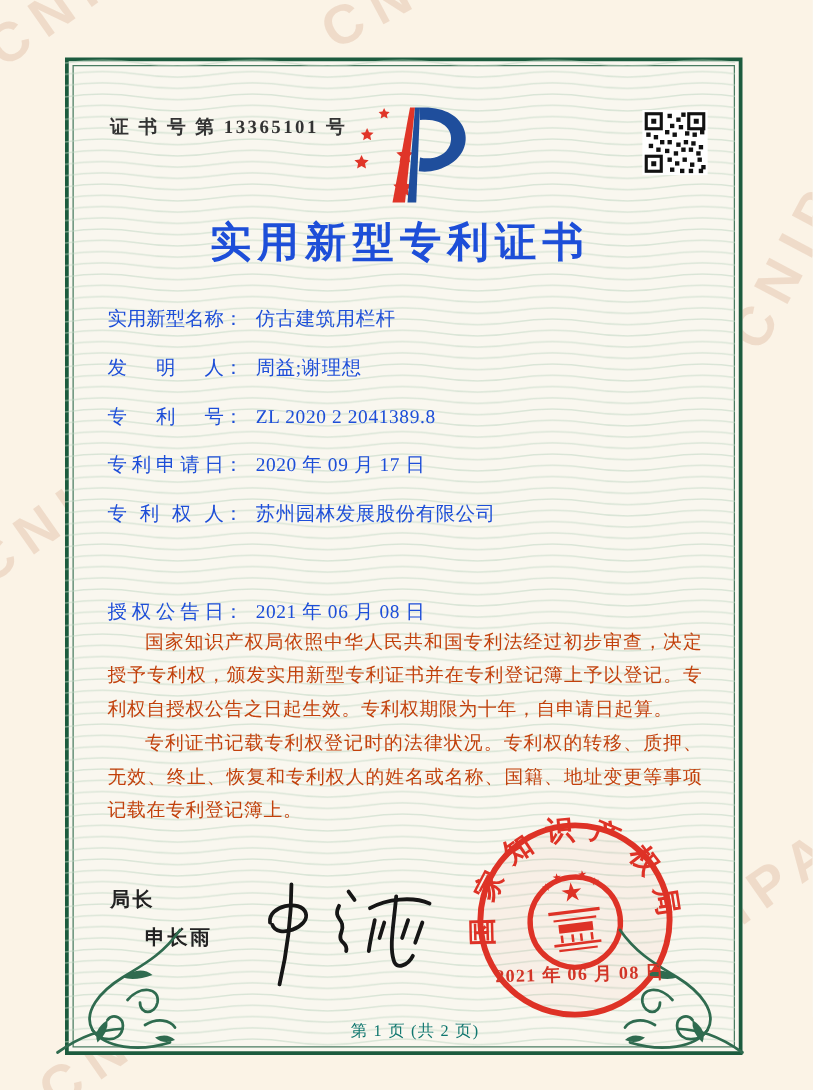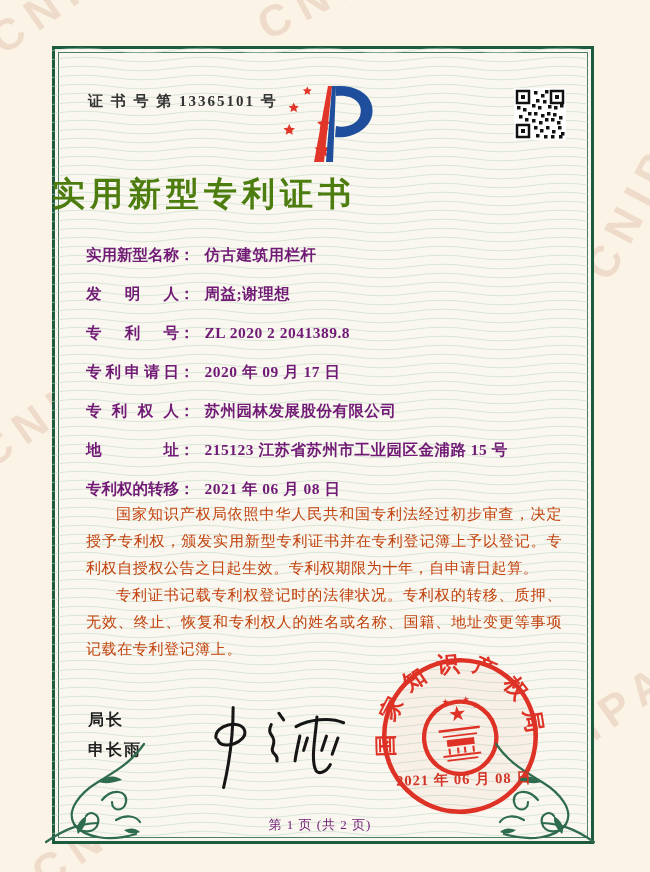--- a/index.html
+++ b/index.html
@@ -12,42 +12,42 @@
   
   .frame{position:absolute;left:52px;top:46px;width:536px;height:792px;
          border:3px solid #1c5b3e;outline:1px solid #4a7d62;outline-offset:-7px;
          background:#f9f7ef;z-index:1;}
   .inner{position:absolute;left:52px;top:46px;width:536px;height:792px;z-index:2;border-radius:12px;}
   .waves{position:absolute;left:0;top:0;width:100%;height:100%;opacity:.55;}
   .certno{position:absolute;left:36px;top:46px;font-size:15px;font-weight:600;
           letter-spacing:2px;color:#333;}
   .logo{position:absolute;left:214px;top:36px;width:126px;height:84px;}
   .qr{position:absolute;left:462px;top:42px;width:52px;height:52px;background:#fff;}
-  .title{position:absolute;left:0;top:126px;width:100%;
-         font-size:33px;font-weight:bold;letter-spacing:5px;color:#4d7c0f;}
-  .frow{position:absolute;left:34px;height:22px;font-size:15.5px;font-weight:700;
-        color:#701a75;white-space:nowrap;}
+  .title{position:absolute;left:0;top:126px;width:100%;text-align:center;
+         font-size:33px;font-weight:bold;letter-spacing:5px;color:#1d4ed8;}
+  .frow{position:absolute;left:34px;height:22px;font-size:15.5px;font-weight:400;
+        color:#1d4ed8;white-space:nowrap;}
   .flabel{display:inline-block;width:93px;text-align:justify;text-align-last:justify;
           vertical-align:top;}
   .fcolon{display:inline-block;margin-right:10px;}
   .fvalue{letter-spacing:.5px;}
   .pair2{position:absolute;left:293px;top:0;}
   .paras{position:absolute;left:34px;top:455px;width:476px;font-size:15px;
          line-height:27px;color:#c2410c;letter-spacing:.6px;text-align:justify;}
   .paras p{margin:0;text-indent:2em;}
   .siglabel{position:absolute;left:36px;font-family:"Liberation Sans",sans-serif;
             font-weight:bold;font-size:16px;color:#222;letter-spacing:2px;}
   .sig{position:absolute;left:140px;top:652px;width:168px;height:100px;}
   .seal{position:absolute;left:322px;top:604px;width:172px;height:172px;
         transform:rotate(-7deg);z-index:3;}
   .sealdate{position:absolute;left:330px;top:724px;width:164px;text-align:center;
             color:#d23527;font-size:14.5px;font-weight:bold;letter-spacing:1px;
             z-index:4;transform:rotate(-1.5deg);}
-  .footer{position:absolute;left:0;top:770px;width:100%;text-align:center;
-          font-size:13px;color:#701a75;letter-spacing:1px;}
+  .footer{position:absolute;left:12px;top:770px;width:100%;text-align:center;
+          font-size:13px;color:#0f766e;letter-spacing:1px;}
   .flourish{position:absolute;width:112px;height:112px;z-index:3;}
   .fl-left{left:-14px;top:692px;}
   .fl-right{left:438px;top:692px;transform:scaleX(-1);}
 </style>
 </head>
 <body>
 
 <span class="wm" style="left:-22px;top:-34px;">CNIPA</span>
 <span class="wm" style="left:250px;top:-40px;transform:rotate(-28deg);">CNIPA</span>
 <span class="wm" style="left:548px;top:170px;transform:rotate(-62deg);">CNIPA</span>
@@ -146,34 +146,31 @@
   </div>
   <div class="frow" style="top:277px;">
     <span class="flabel">专利号</span><span class="fcolon">：</span><span class="fvalue">ZL 2020 2 2041389.8</span>
   </div>
   <div class="frow" style="top:316px;">
     <span class="flabel">专利申请日</span><span class="fcolon">：</span><span class="fvalue">2020 年 09 月 17 日</span>
   </div>
   <div class="frow" style="top:355px;">
     <span class="flabel">专利权人</span><span class="fcolon">：</span><span class="fvalue">苏州园林发展股份有限公司</span>
   </div>
-  <div class="frow" style="top:394px;">
-    <span class="flabel">地址</span><span class="fcolon">：</span><span class="fvalue">215123 江苏省苏州市工业园区金浦路 15 号</span>
-  </div>
   <div class="frow" style="top:433px;">
-    <span class="flabel">专利权的转移</span><span class="fcolon">：</span><span class="fvalue">2021 年 06 月 08 日</span>
+    <span class="flabel">授权公告日</span><span class="fcolon">：</span><span class="fvalue">2021 年 06 月 08 日</span>
   </div>
 
   <div class="paras">
     <p>国家知识产权局依照中华人民共和国专利法经过初步审查，决定授予专利权，颁发实用新型专利证书并在专利登记簿上予以登记。专利权自授权公告之日起生效。专利权期限为十年，自申请日起算。</p>
     <p>专利证书记载专利权登记时的法律状况。专利权的转移、质押、无效、终止、恢复和专利权人的姓名或名称、国籍、地址变更等事项记载在专利登记簿上。</p>
   </div>
 
   <div class="siglabel" style="top:664px;text-align:center;">局长</div>
-  <div class="siglabel" style="top:694px;">申长雨</div>
+  <div class="siglabel" style="top:694px;margin-left:28px;">申长雨</div>
 
   <svg class="sig" viewBox="0 0 170 105" xmlns="http://www.w3.org/2000/svg">
     <g fill="none" stroke="#161616" stroke-width="3.2" stroke-linecap="round">
       <path d="M22,42 C20,28 48,22 52,34 C56,46 28,56 24,44"></path>
       <path d="M40,10 C40,36 36,68 30,94"></path>
       <path d="M80,28 C74,40 86,38 82,50 C78,60 88,58 86,66"></path>
       <path d="M88,16 l5,7"></path>
       <path d="M106,30 C120,22 142,20 156,26"></path>
       <path d="M128,20 C126,44 122,62 126,74 C128,82 138,78 142,70"></path>
       <path d="M110,40 C108,50 106,58 105,66"></path>

